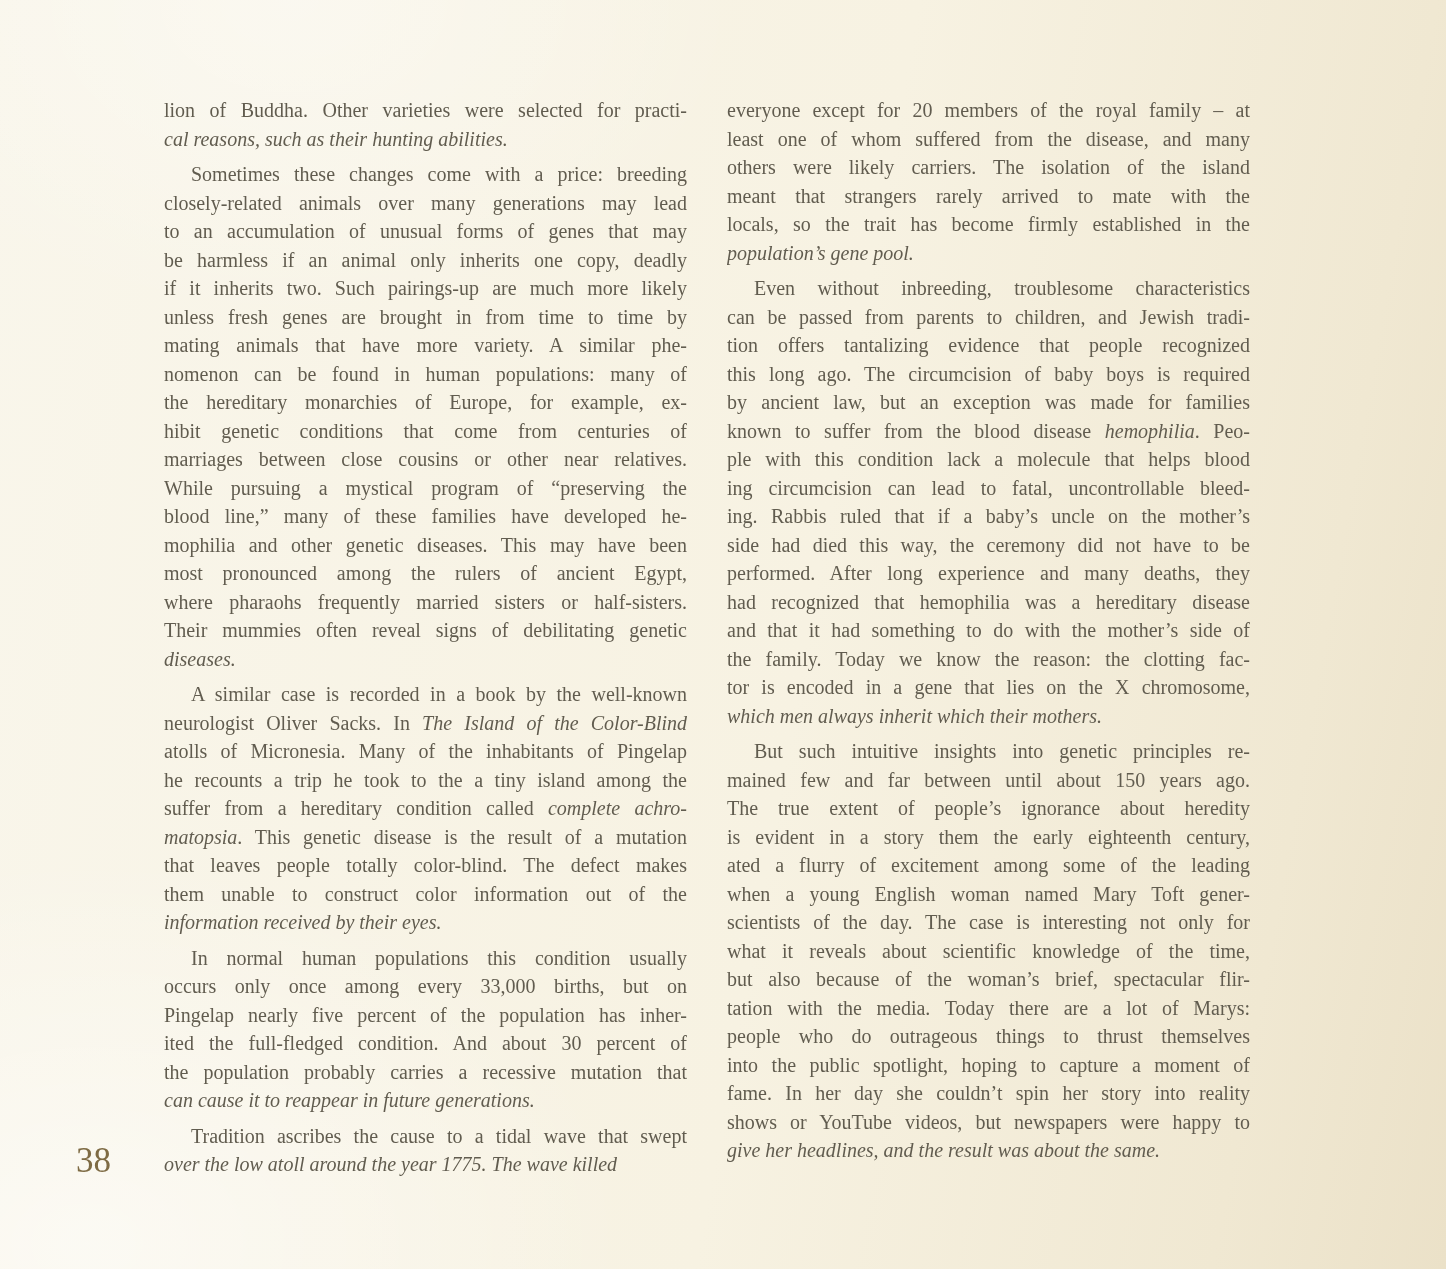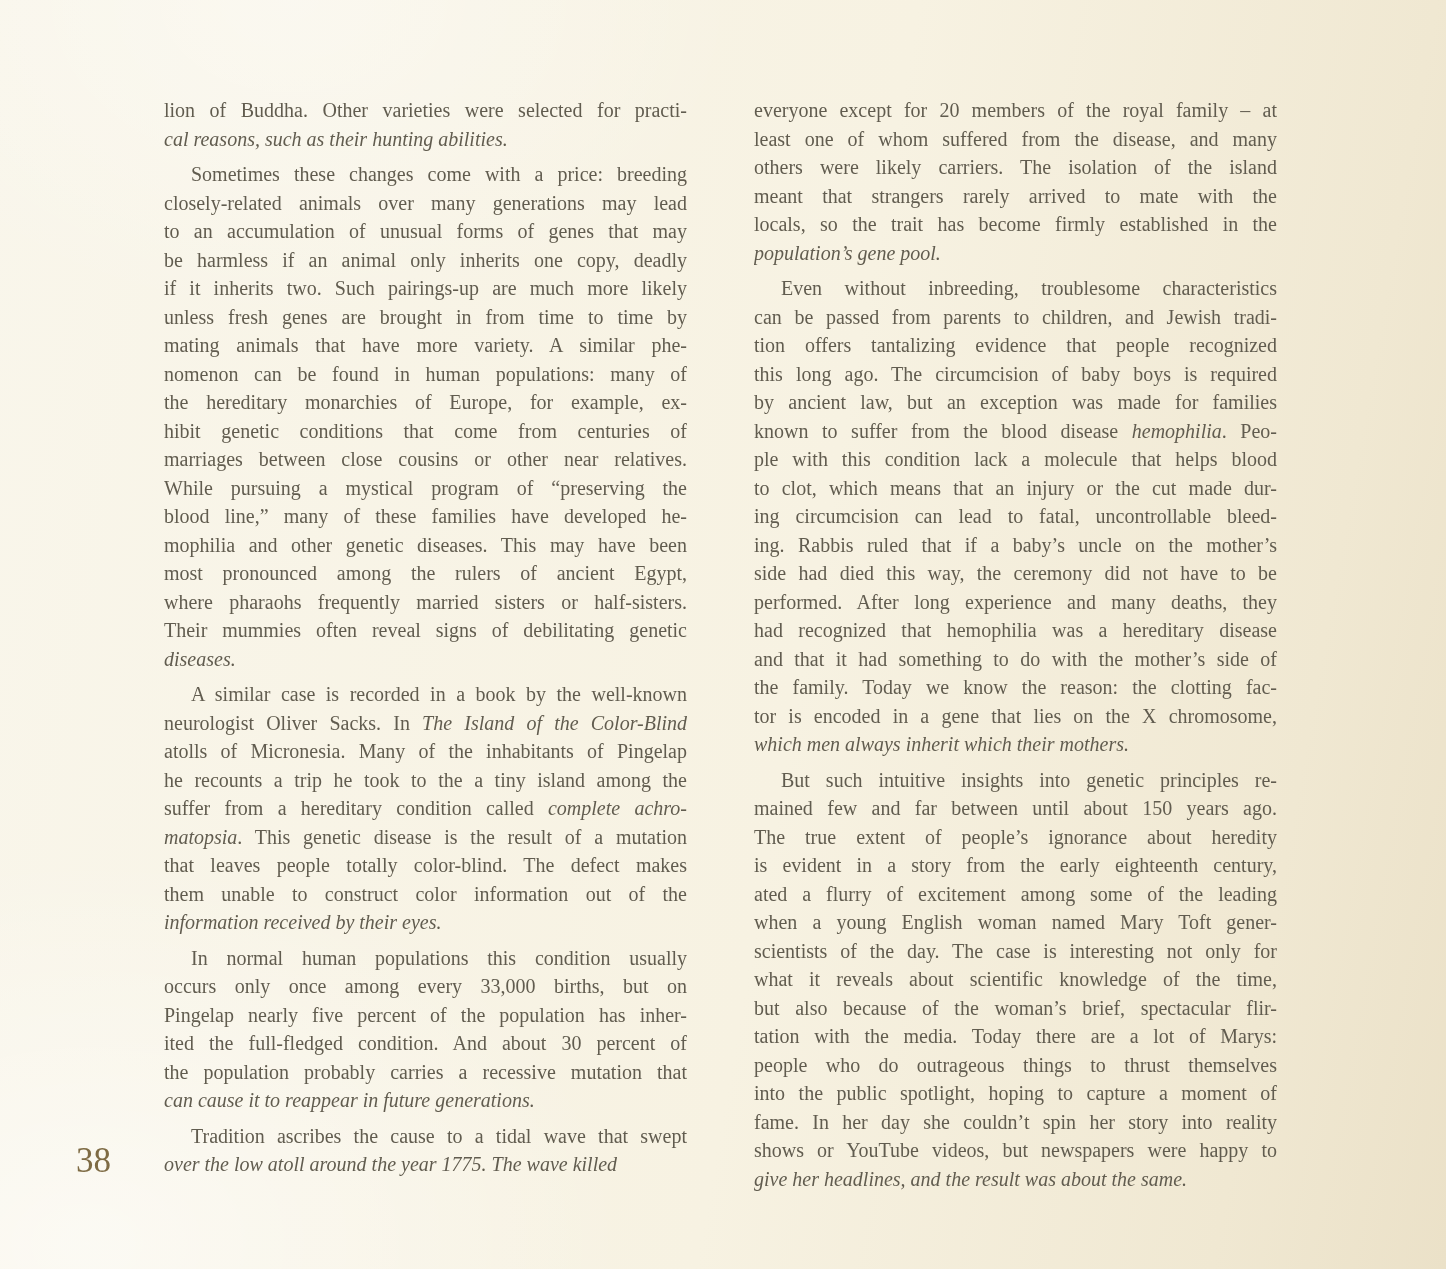--- a/index.html
+++ b/index.html
@@ -23,21 +23,21 @@
   }
   .column {
     position: absolute;
     top: 96px;
     width: 523px;
     color: var(--text-color, #615c4f);
     font-size: 20px;
     line-height: 28.5px;
   }
   .column.left  { left: 164px; }
-  .column.right { left: 754px; }
+  .column.right { left: 727px; }
   .para + .para { margin-top: 7px; }
   .line {
     text-align: justify;
     text-align-last: justify;
     text-justify: inter-word;
     max-height: 28.5px;
     overflow: hidden;
   }
   .line.last   { text-align-last: left; font-style: italic; }
   .line.indent { text-indent: 27px; }
@@ -114,36 +114,35 @@
         <div class="line last">population’s gene pool.</div>
       </div>
       <div class="para">
         <div class="line indent">Even without inbreeding, troublesome characteristics</div>
         <div class="line">can be passed from parents to children, and Jewish tradi-</div>
         <div class="line">tion offers tantalizing evidence that people recognized</div>
         <div class="line">this long ago. The circumcision of baby boys is required</div>
         <div class="line">by ancient law, but an exception was made for families</div>
         <div class="line">known to suffer from the blood disease <i>hemophilia</i>. Peo-</div>
         <div class="line">ple with this condition lack a molecule that helps blood</div>
-        <div class="line">to clot, which means that an injury or the cut made dur-</div>
         <div class="line">ing circumcision can lead to fatal, uncontrollable bleed-</div>
         <div class="line">ing. Rabbis ruled that if a baby’s uncle on the mother’s</div>
         <div class="line">side had died this way, the ceremony did not have to be</div>
         <div class="line">performed. After long experience and many deaths, they</div>
         <div class="line">had recognized that hemophilia was a hereditary disease</div>
         <div class="line">and that it had something to do with the mother’s side of</div>
         <div class="line">the family. Today we know the reason: the clotting fac-</div>
         <div class="line">tor is encoded in a gene that lies on the X chromosome,</div>
         <div class="line last">which men always inherit which their mothers.</div>
       </div>
       <div class="para">
         <div class="line indent">But such intuitive insights into genetic principles re-</div>
         <div class="line">mained few and far between until about 150 years ago.</div>
         <div class="line">The true extent of people’s ignorance about heredity</div>
-        <div class="line">is evident in a story from the early eighteenth century,</div>
+        <div class="line">is evident in a story them the early eighteenth century,</div>
         <div class="line">ated a flurry of excitement among some of the leading</div>
         <div class="line">when a young English woman named Mary Toft gener-</div>
         <div class="line">scientists of the day. The case is interesting not only for</div>
         <div class="line">what it reveals about scientific knowledge of the time,</div>
         <div class="line">but also because of the woman’s brief, spectacular flir-</div>
         <div class="line">tation with the media. Today there are a lot of Marys:</div>
         <div class="line">people who do outrageous things to thrust themselves</div>
         <div class="line">into the public spotlight, hoping to capture a moment of</div>
         <div class="line">fame. In her day she couldn’t spin her story into reality</div>
         <div class="line">shows or YouTube videos, but newspapers were happy to</div>

